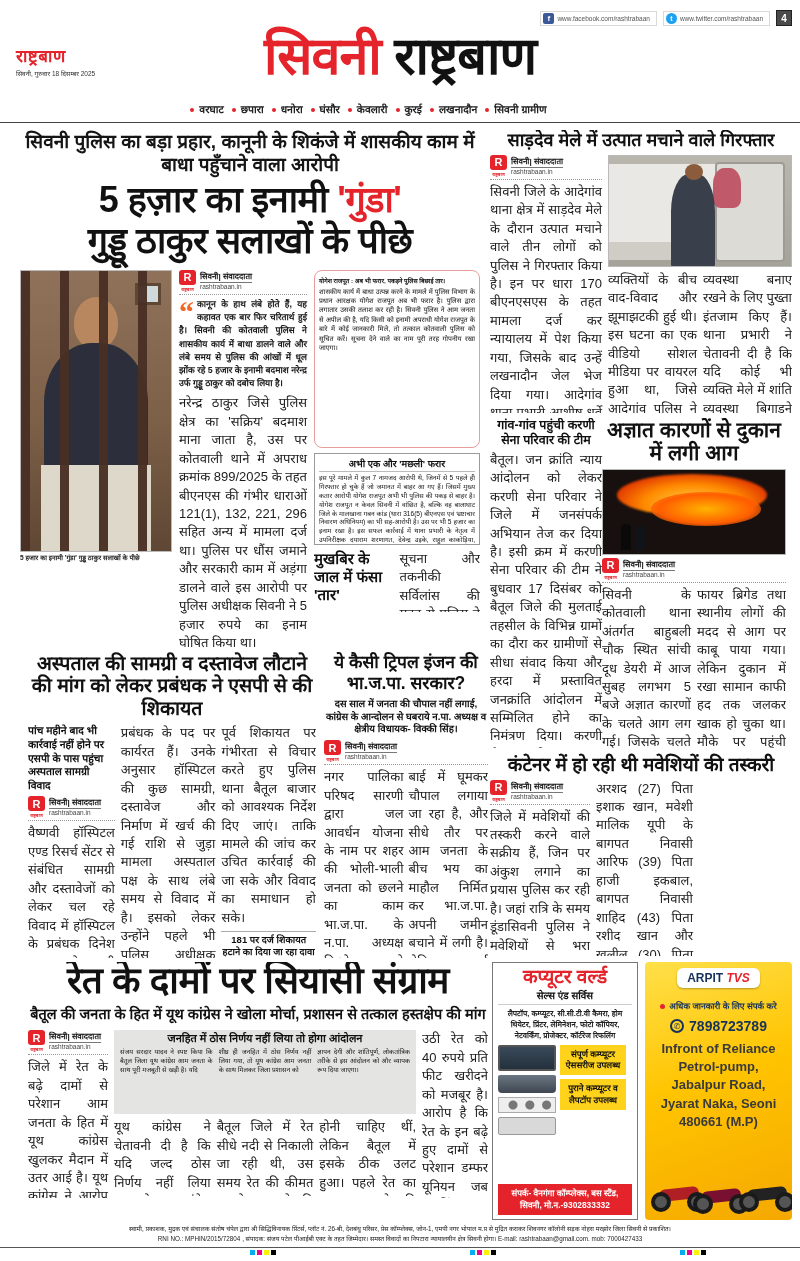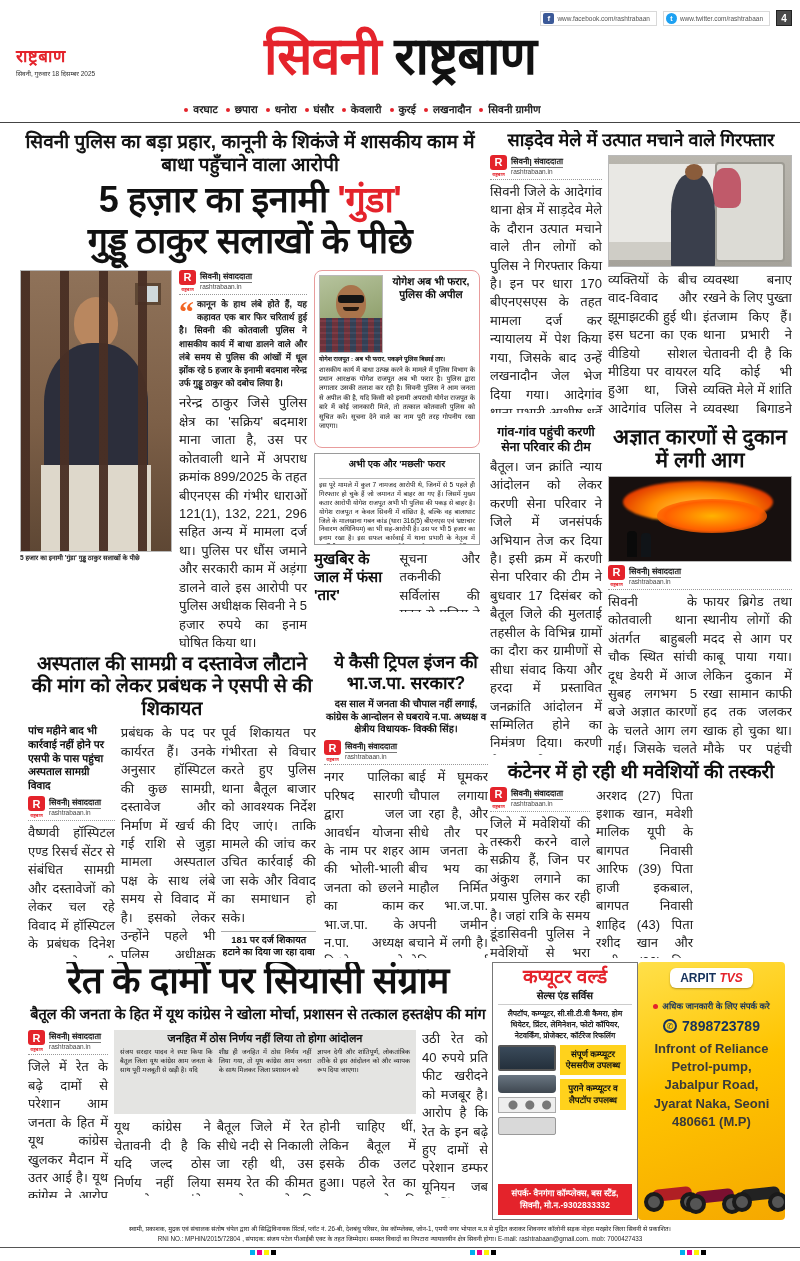--- a/index.html
+++ b/index.html
@@ -16,21 +16,21 @@
          display:flex;align-items:center;justify-content:center;border-radius:2px}
   .tw-ic{width:11px;height:11px;background:#1da1f2;color:#fff;font-size:7px;font-weight:bold;
          display:flex;align-items:center;justify-content:center;border-radius:50%}
   .pageno{width:16px;height:16px;background:#4a4a4a;color:#fff;font-size:10px;font-weight:bold;
           display:flex;align-items:center;justify-content:center;border:1px solid #222}
   .logo-left{position:absolute;left:16px;top:44px;width:120px}
   .logo-left .nm{font-size:17px;font-weight:bold;color:#e4232b;letter-spacing:.5px}
   .logo-left .dt{font-size:6.5px;color:#333;margin-top:2px}
   .masthead{position:absolute;left:120px;top:30px;width:560px;text-align:center;
             font-weight:800;font-size:52px;line-height:1;letter-spacing:-1px}
-  .editions{position:absolute;top:102px;left:10px;width:700px;text-align:center;font-size:10.5px;font-weight:bold;color:#222}
+  .editions{position:absolute;top:102px;left:16px;width:700px;text-align:center;font-size:10.5px;font-weight:bold;color:#222}
   .editions span.dot{display:inline-block;width:4px;height:4px;background:#e4232b;border-radius:50%;
             margin:0 5px;vertical-align:middle}
   .head-rule{position:absolute;top:122px;left:0;width:800px;border-top:1.6px solid #444}
 
   
   .nb{font-size:13px;line-height:1.42;text-align:justify;color:#1c1c1c}
   .subhead{font-weight:bold;color:#111}
   .byline{display:flex;align-items:flex-start;gap:4px;border-bottom:1px dotted #999;padding-bottom:2px;margin-bottom:3px}
   .r-wrap{display:flex;flex-direction:column;align-items:center}
   .r-box{width:17px;height:15px;background:#e4232b;color:#fff;font-weight:bold;font-size:11px;
@@ -72,21 +72,21 @@
   .fug-photo .mus{position:absolute;left:50%;top:31px;transform:translateX(-50%);width:16px;height:4px;
                   background:#23180f;border-radius:0 0 4px 4px}
   .fug-photo .shirt{position:absolute;left:0;bottom:0;width:100%;height:34px;
      background:repeating-linear-gradient(90deg,#7e3b45 0 6px,#3d4b63 6px 12px),
                 repeating-linear-gradient(0deg,rgba(255,255,255,.25) 0 2px,rgba(0,0,0,.15) 2px 6px);
      background-blend-mode:multiply}
   .fug-title{font-size:10.5px;font-weight:bold;text-align:center;line-height:1.25}
   .fug-body{font-size:6.8px;line-height:1.38;text-align:justify;margin-top:2px}
   .fug-cap{font-size:6.2px;font-weight:bold;line-height:1.25;margin-top:2px}
   .more-box{border:1px solid #9a9a9a;padding:3px 4px;height:92px;overflow:hidden}
-  .more-title{font-size:9.5px;font-weight:bold;text-align:center;border-bottom:1px solid #bbb;padding-bottom:8px;margin-bottom:2px}
+  .more-title{font-size:9.5px;font-weight:bold;text-align:center;border-bottom:1px solid #bbb;padding-bottom:1px;margin-bottom:2px}
   .more-body{font-size:6.6px;line-height:1.35;text-align:justify}
   .trap{display:flex;gap:5px;height:62px;overflow:hidden}
   .trap .c{width:50%}
   .trap-title{font-size:15px;font-weight:bold;line-height:1.2;margin-bottom:18px}
 
   
   .bottomleft{position:absolute;left:28px;top:652px;width:460px;height:306px;display:flex;gap:8px;overflow:hidden}
   .hospital{width:288px}
   .hosp-head{font-size:19.5px;font-weight:800;text-align:center;line-height:1.15}
   .hosp-cols{display:flex;gap:6px;margin-top:5px;height:250px;overflow:hidden}
@@ -111,21 +111,21 @@
   .van-photo{height:112px;background:linear-gradient(180deg,#b9b6ae 0%,#a5a29a 100%)}
   .van-photo .van{position:absolute;left:-8px;top:8px;width:120px;height:96px;background:#e9e8e4;border-radius:6px;
       box-shadow:inset 0 -18px 0 #cfcdc6}
   .van-photo .door{position:absolute;right:6px;top:6px;width:70px;height:100px;background:#dcdbd5;border:2px solid #9d9b93;border-radius:4px}
   .van-photo .man{position:absolute;left:62px;top:18px;width:44px;height:94px;background:#3a3f4c;border-radius:40% 40% 4px 4px}
   .van-photo .man-head{position:absolute;left:76px;top:8px;width:18px;height:16px;background:#8a5c3b;border-radius:50%}
   .van-photo .man2{position:absolute;left:104px;top:12px;width:28px;height:40px;background:#c05a6a;border-radius:40% 40% 8px 8px}
   .mela-subrow{display:flex;gap:6px;margin-top:4px}
   .mela-subrow .c{width:89px}
 
-  .r-row2{display:flex;gap:6px;margin-top:12px;height:330px;overflow:hidden}
+  .r-row2{display:flex;margin-top:5px;height:330px;overflow:hidden}
   .karni{width:112px}
   .karni-head{font-size:12.5px;font-weight:800;text-align:center;line-height:1.2;margin-bottom:3px}
   .fire{width:184px}
   .fire-head{font-size:21px;font-weight:800;text-align:center;line-height:1.12}
   .fire-photo{height:86px;margin-top:4px;background:#17100f}
   .fire-photo .fl1{position:absolute;left:14px;top:4px;width:150px;height:42px;border-radius:50%;
       background:radial-gradient(ellipse at 50% 70%,#ffd24a 0%,#ff8a00 45%,#e23a00 75%,rgba(226,58,0,0) 100%);filter:blur(1px)}
   .fire-photo .fl2{position:absolute;left:48px;top:22px;width:110px;height:34px;border-radius:50%;
       background:radial-gradient(ellipse,#ffb300 0%,#ff5e00 60%,rgba(255,94,0,0) 100%)}
   .fire-photo .p1{position:absolute;left:18px;bottom:4px;width:10px;height:26px;background:#0a0a0a;border-radius:4px 4px 0 0}
@@ -157,21 +157,21 @@
   .sand-mid{width:302px}
   .graybox{background:#e4e4e2;padding:0 6px;height:84px;overflow:hidden}
   .graybox .t{font-size:11px;font-weight:bold;text-align:center;margin-bottom:3px}
   .graybox .cols{display:flex;gap:6px}
   .graybox .c{width:33.3%;font-size:6.6px;line-height:1.35;text-align:justify}
   .sand-under{display:flex;gap:6px;margin-top:4px;height:78px;overflow:hidden}
   .sand-under .c{width:33.3%}
   .sand-c5{width:66px}
 
   
-  .ads{position:absolute;left:492px;top:962px;width:300px;height:258px;display:flex;}
+  .ads{position:absolute;left:492px;top:962px;width:300px;height:258px;display:flex;gap:7px}
   .ad-comp{width:146px;border:1.6px solid #777;background:#fff;padding:4px 5px;display:flex;flex-direction:column}
   .ad-comp .t1{font-size:19px;font-weight:800;color:#e4232b;text-align:center;line-height:1}
   .ad-comp .t2{font-size:10px;font-weight:800;text-align:center;margin-top:2px;border-bottom:1px solid #ccc;padding-bottom:2px}
   .ad-comp .svc{font-size:7.6px;font-weight:bold;text-align:center;line-height:1.45;margin-top:3px;color:#222}
   .ad-comp .mid{display:flex;gap:4px;margin-top:4px;flex:1}
   .ad-comp .gfx{width:58px;display:flex;flex-direction:column;gap:4px}
   .gfx .mon{height:26px;background:linear-gradient(#3a4a5a,#24303c);border-radius:2px;border:2px solid #555}
   .gfx .lap{height:18px;background:linear-gradient(#6a7682,#3e4750);border-radius:2px 2px 4px 4px}
   .gfx .prn{height:18px;background:#d9d9d9;border:1px solid #999;border-radius:2px}
   .gfx .cam{height:16px;background:radial-gradient(circle at 25% 50%,#777 0 4px,transparent 5px),
@@ -280,32 +280,20 @@
           </div>
         </div>
         <div>
           <span class="quote-mark">“</span>
           <div class="quote-txt">कानून के हाथ लंबे होते हैं, यह कहावत एक बार फिर चरितार्थ हुई है। सिवनी की कोतवाली पुलिस ने शासकीय कार्य में बाधा डालने वाले और लंबे समय से पुलिस की आंखों में धूल झोंक रहे 5 हजार के इनामी बदमाश नरेन्द्र उर्फ गुड्डू ठाकुर को दबोच लिया है।</div>
         </div>
         <div class="nb">नरेन्द्र ठाकुर जिसे पुलिस क्षेत्र का 'सक्रिय' बदमाश माना जाता है, उस पर कोतवाली थाने में अपराध क्रमांक 899/2025 के तहत बीएनएस की गंभीर धाराओं 121(1), 132, 221, 296 सहित अन्य में मामला दर्ज था। पुलिस पर धौंस जमाने और सरकारी काम में अड़ंगा डालने वाले इस आरोपी पर पुलिस अधीक्षक सिवनी ने 5 हजार रुपये का इनाम घोषित किया था।</div>
       </div>
       <div class="leadright">
         <div class="fug-box">
-          <div class="fug-top">
-            <div class="photo fug-photo">
-              <div class="head"></div>
-                <div class="glass"></div>
-                <div class="mus"></div>
-                <div class="shirt"></div>
-            </div>
-            <div>
-              <div class="fug-title">योगेश अब भी फरार, पुलिस की अपील</div>
-              <div class="fug-body"></div>
-            </div>
-          </div>
           <div class="fug-cap">योगेश राजपूत : अब भी फरार, पकड़ने पुलिस बिछाई तार।</div>
           <div class="fug-body">शासकीय कार्य में बाधा उत्पन्न करने के मामले में पुलिस विभाग के प्रधान आरक्षक योगेश राजपूत अब भी फरार है। पुलिस द्वारा लगातार उसकी तलाश कर रही है। सिवनी पुलिस ने आम जनता से अपील की है, यदि किसी को इनामी अपराधी योगेश राजपूत के बारे में कोई जानकारी मिले, तो तत्काल कोतवाली पुलिस को सूचित करें। सूचना देने वाले का नाम पूरी तरह गोपनीय रखा जाएगा।</div>
         </div>
         <div class="more-box">
           <div class="more-title">अभी एक और 'मछली' फरार</div>
           <div class="more-body">इस पूरे मामले में कुल 7 नामजद आरोपी थे, जिनमें से 5 पहले ही गिरफ्तार हो चुके हैं जो जमानत में बाहर आ गए हैं। जिसमें मुख्य कतार आरोपी योगेश राजपूत अभी भी पुलिस की पकड़ से बाहर है। योगेश राजपूत न केवल सिवनी में वांछित है, बल्कि वह बालाघाट जिले के मालखाना गबन कांड (धारा 316(5) बीएनएस एवं भ्रष्टाचार निवारण अधिनियम) का भी सह-आरोपी है। उस पर भी 5 हजार का इनाम रखा है। इस सफल कार्रवाई में थाना प्रभारी के नेतृत्व में उपनिरीक्षक दयाराम शरणागत, देवेन्द्र उइके, राहुल काकोड़िया, सउनि दिनेश रघुवंशी और आरक्षक प्रतीक बघेल व लखनादौन की मुख्य भूमिका रही।</div>
         </div>
         <div class="trap">
           <div class="c">
             <div class="trap-title">मुखबिर के जाल में फंसा 'तार'</div>

